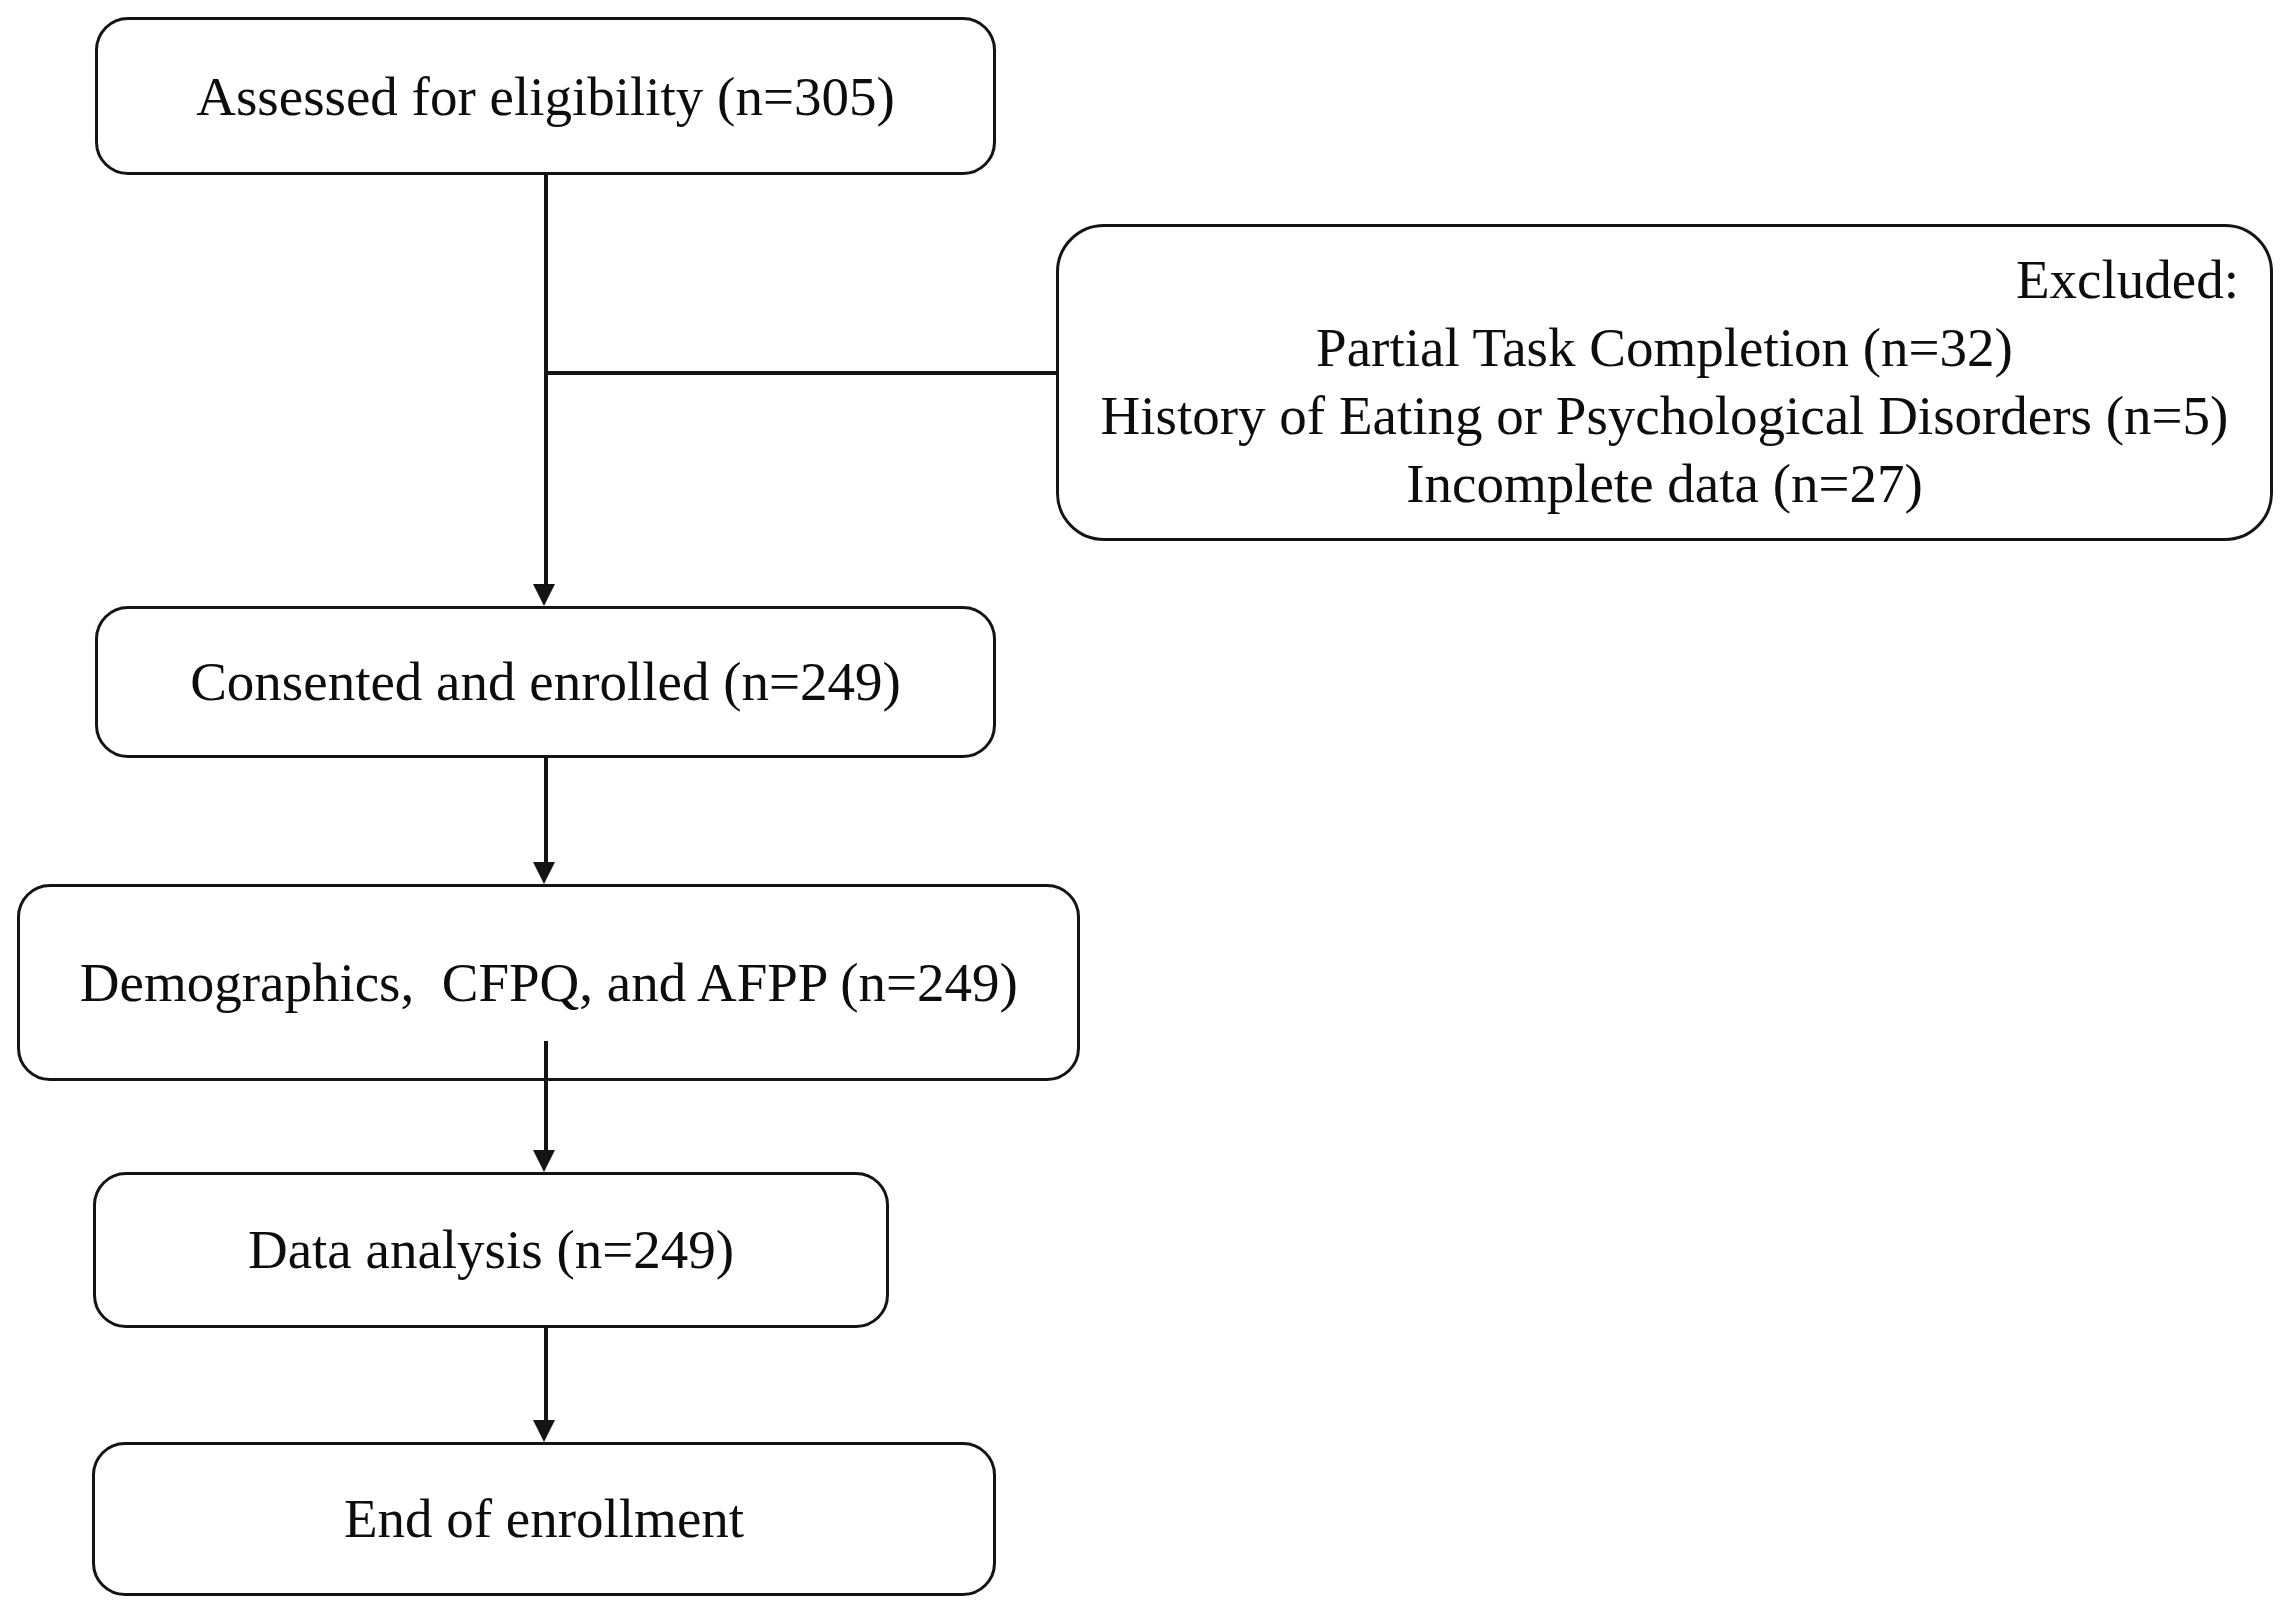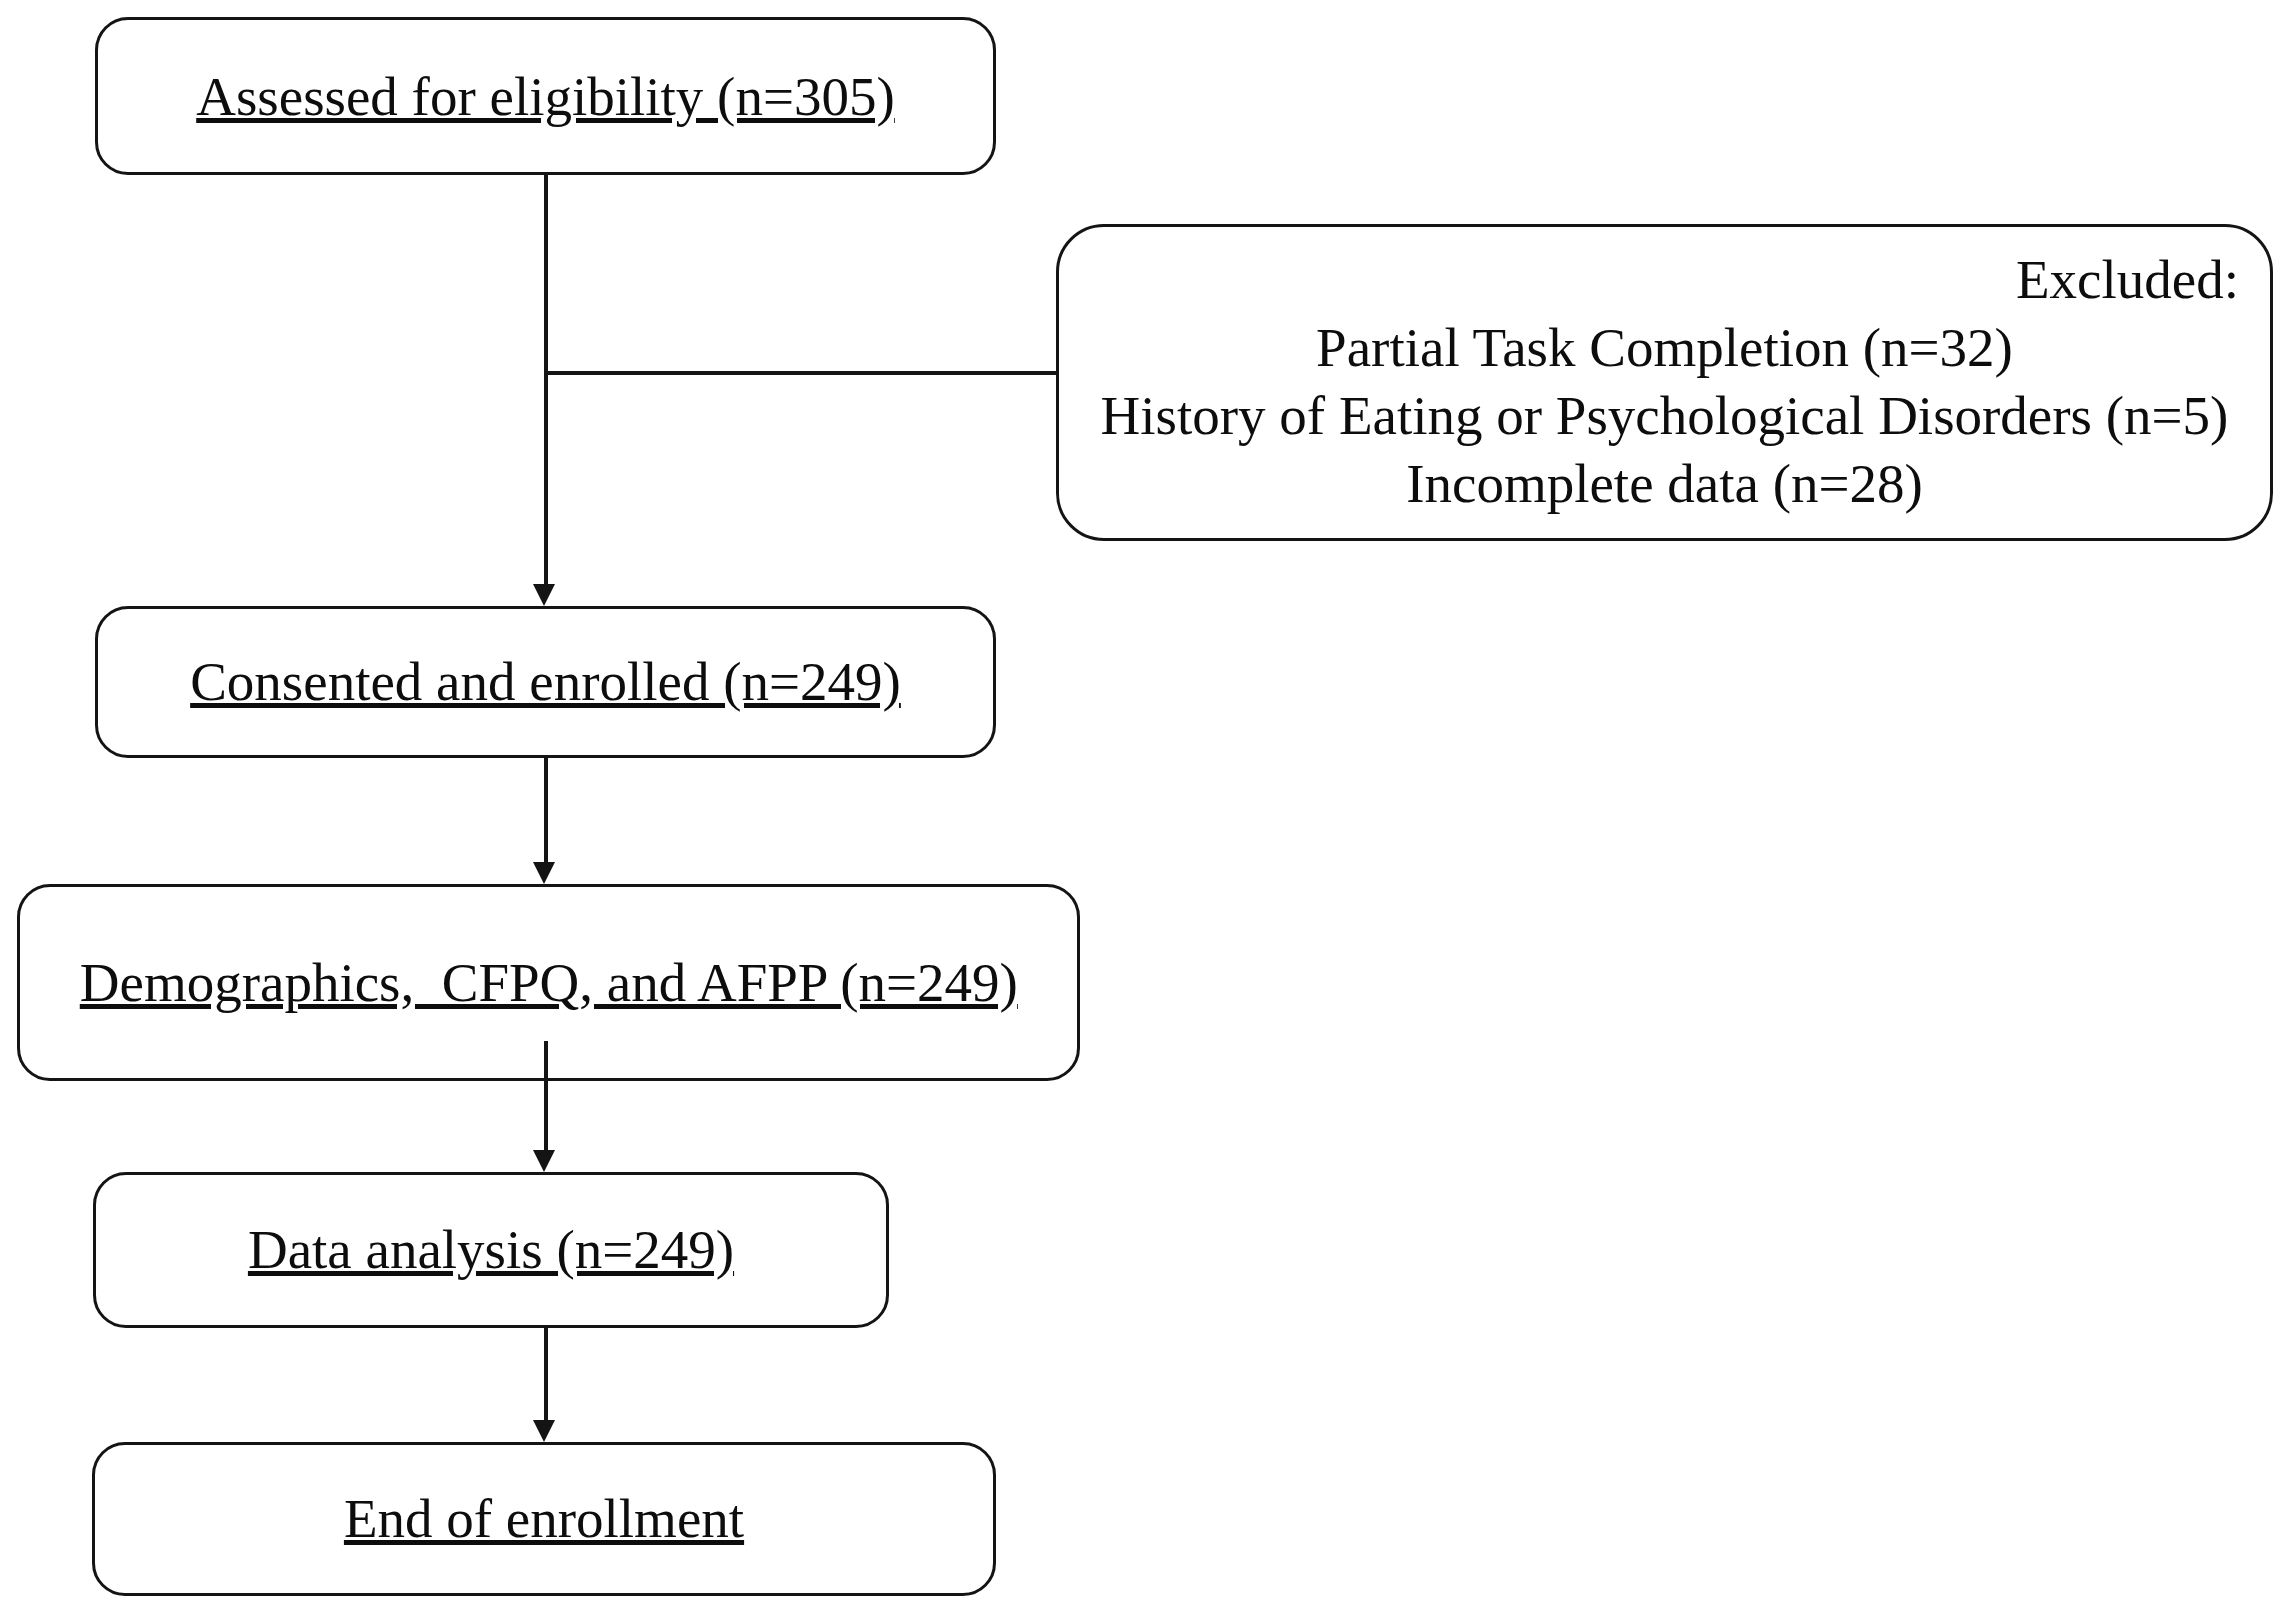--- a/index.html
+++ b/index.html
@@ -21,21 +21,20 @@
     box-sizing: border-box;
     background: #ffffff;
     border: 3.5px solid #141414;
     border-radius: 33px;
     display: flex;
     align-items: center;
     justify-content: center;
     font-size: 55px;
     line-height: 1.15;
     white-space: pre-wrap;
-    text-decoration: underline;
   }
   .node-assessed     { left: 95px; top: 17.3px;   width: 901px; height: 158px; }
   .node-consented    { left: 95px; top: 606px;  width: 901px; height: 152px; }
   .node-demographics { left: 17.3px;  top: 884px; width: 1063px; height: 197px; }
   .node-data         { left: 93px; top: 1172px; width: 796px; height: 156px; }
   .node-end          { left: 92px; top: 1442px; width: 904px; height: 154px; }
 
   .node-excluded {
     position: absolute;
     box-sizing: border-box;
@@ -95,21 +94,21 @@
   </div>
 
   <div class="vline line-1"></div>
   <div class="arrow-head head-1"></div>
   <div class="hline line-branch"></div>
 
   <div class="node-excluded">
     <div class="excluded-title">Excluded:</div>
     <div class="excluded-item">Partial Task Completion (n=32)</div>
     <div class="excluded-item">History of Eating or Psychological Disorders (n=5)</div>
-    <div class="excluded-item">Incomplete data (n=28)</div>
+    <div class="excluded-item">Incomplete data (n=27)</div>
   </div>
 
   <div class="node node-consented">
     <span>Consented and enrolled (n=249)</span>
   </div>
 
   <div class="vline line-2"></div>
   <div class="arrow-head head-2"></div>
 
   <div class="node node-demographics">

